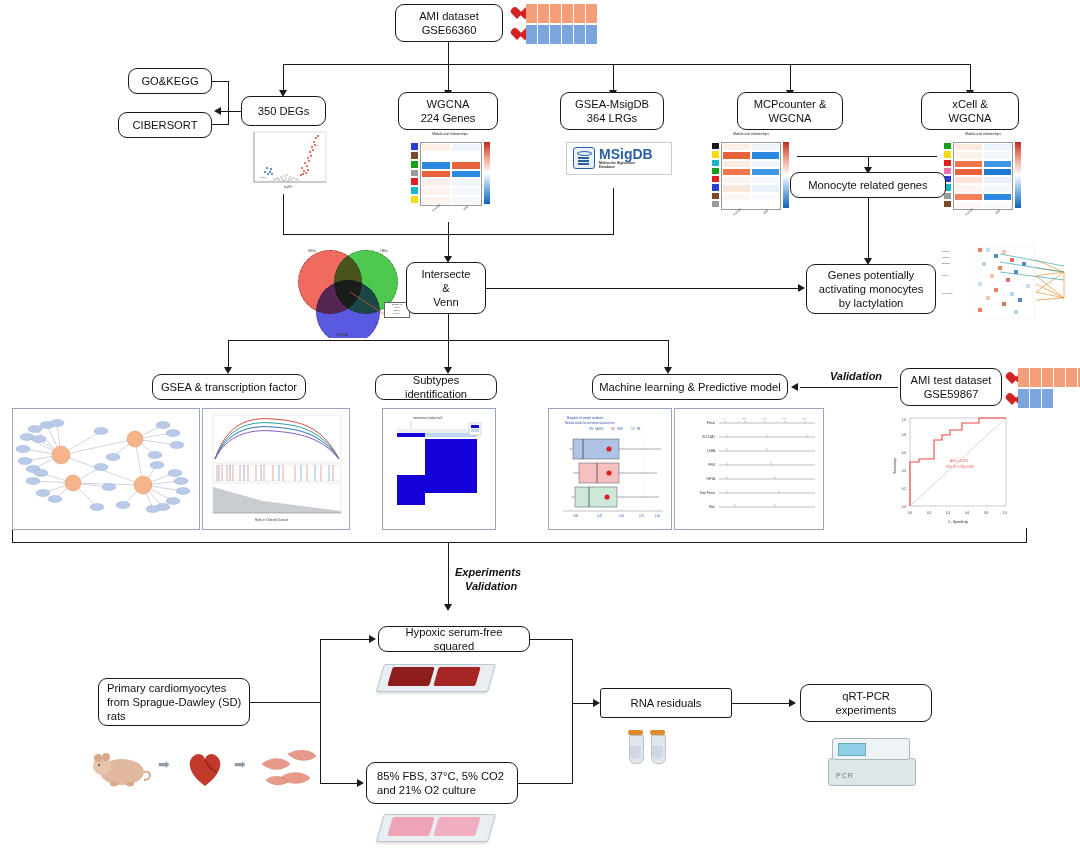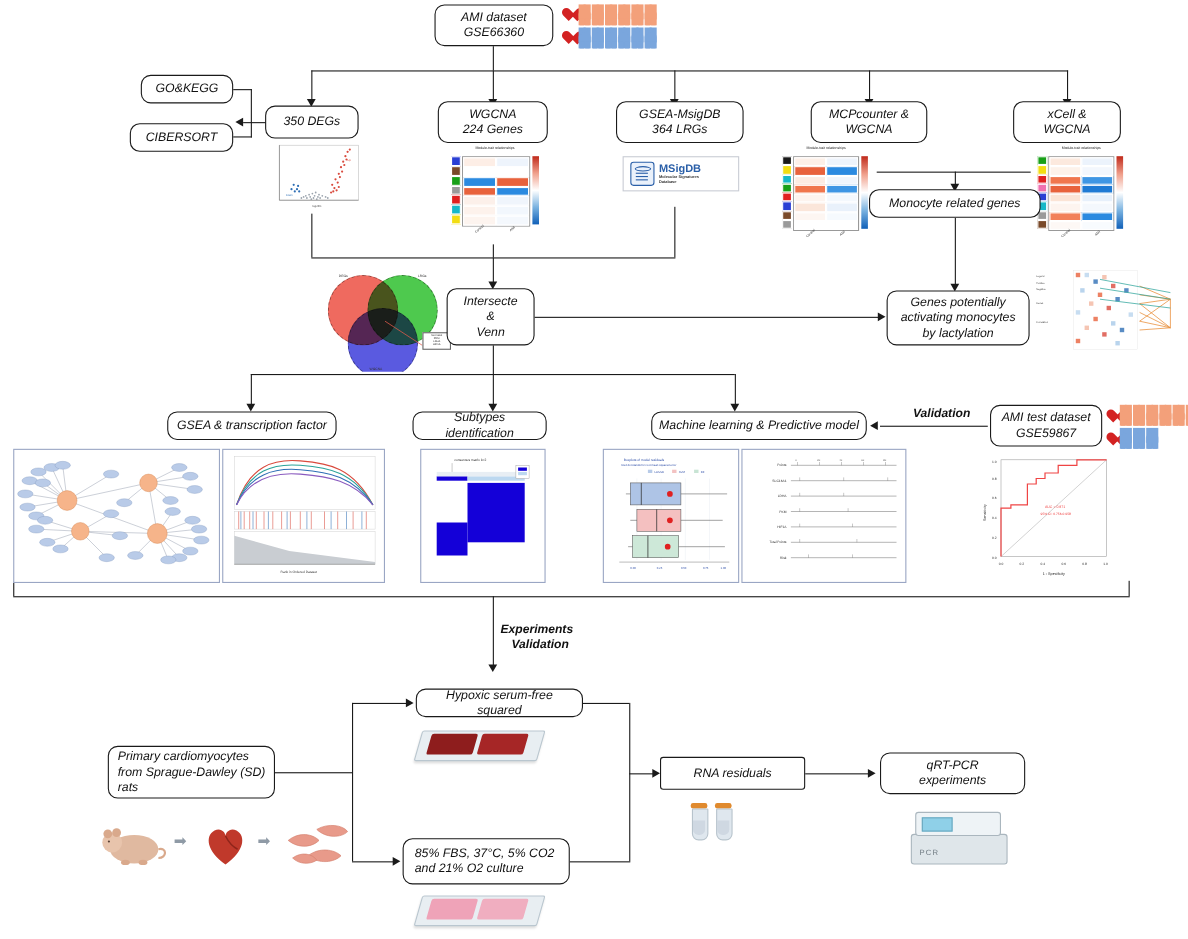--- a/index.html
+++ b/index.html
@@ -3,21 +3,21 @@
 <meta charset="utf-8">
 <style>
   html,body{margin:0;padding:0;background:#fff;}
   body{width:1080px;height:854px;position:relative;overflow:hidden;
        font-family:"Liberation Sans",sans-serif;color:#111;}
   #stage{position:absolute;left:0;top:0;width:1080px;height:854px;}
 
   
   .box{position:absolute;border:1.6px solid #1a1a1a;border-radius:9px;background:#fff;
        display:flex;align-items:center;justify-content:center;text-align:center;
-       font-size:11.2px;line-height:1.28;box-sizing:border-box;padding:3px 5px;z-index:6;font-style:italic;}
+       font-size:11.2px;line-height:1.28;box-sizing:border-box;padding:3px 5px;z-index:6;}
   .box.sq{border-radius:3px;}
   .lbl{position:absolute;font-weight:bold;font-style:italic;font-size:11px;
        line-height:1.25;text-align:center;z-index:7;}
 
   
   .ln{position:absolute;background:#1a1a1a;z-index:2;}
   .lh{height:1.4px;}
   .lv{width:1.4px;}
   .ar{position:absolute;width:0;height:0;z-index:3;}
   .ar.d{border-left:4.5px solid transparent;border-right:4.5px solid transparent;border-top:7px solid #1a1a1a;}
@@ -44,21 +44,21 @@
 
   
   .msig{position:absolute;border:1px solid #c9ccd4;background:#fff;display:flex;
         align-items:center;gap:4px;padding:4px 6px;z-index:6;}
   .msig .db{width:20px;height:20px;border:1.5px solid #2a5fa8;border-radius:3px;
         background:#eaf1fb;position:relative;flex:0 0 auto;}
   .msig .db::before{content:"";position:absolute;left:3px;top:3px;width:13px;height:3px;
         border-radius:50%;border:1.2px solid #2a5fa8;}
   .msig .db i{position:absolute;left:4px;top:9px;width:11px;height:1.4px;background:#2a5fa8;
         box-shadow:0 3px 0 #2a5fa8, 0 6px 0 #2a5fa8;}
-  .msig .tx b{display:block;color:#2a5fa8;font-size:10px;font-weight:bold;line-height:1;}
+  .msig .tx b{display:block;color:#2a5fa8;font-size:14px;font-weight:bold;line-height:1;}
   .msig .tx s{display:block;text-decoration:none;color:#333;font-size:3.6px;line-height:1.25;font-weight:bold;}
 
   
   .hm{display:grid;}
   .hm div{border:.4px solid #fff;}
   .modbar{display:grid;}
   .modbar div{border:.3px solid #fff;}
   .sc{position:absolute;width:6px;top:0;bottom:0;
       background:linear-gradient(#c02a1b,#f0a08c,#ffffff,#79b2e0,#1060b8);}
   .collabels{display:flex;justify-content:space-around;font-size:3px;color:#333;}
@@ -201,21 +201,21 @@
   <div class="ln lv" style="left:970px;top:64px;height:28px;"></div>
   <div class="ar d" style="left:966px;top:90px;"></div>
 
   <div class="box" style="left:241px;top:96px;width:85px;height:30px;">350 DEGs</div>
 
   <div class="box" style="left:398px;top:92px;width:100px;height:38px;flex-direction:column;">
     <span>WGCNA</span>
     <span>224 Genes</span>
   </div>
 
-  <div class="box" style="left:560px;top:92px;width:116px;height:38px;flex-direction:column;text-align:right;">
+  <div class="box" style="left:560px;top:92px;width:104px;height:38px;flex-direction:column;text-align:right;">
     <span>GSEA-MsigDB</span>
     <span>364 LRGs</span>
   </div>
 
   <div class="box" style="left:737px;top:92px;width:106px;height:38px;flex-direction:column;">
     <span>MCPcounter &amp;</span>
     <span>WGCNA</span>
   </div>
 
   <div class="box" style="left:921px;top:92px;width:98px;height:38px;flex-direction:column;">

